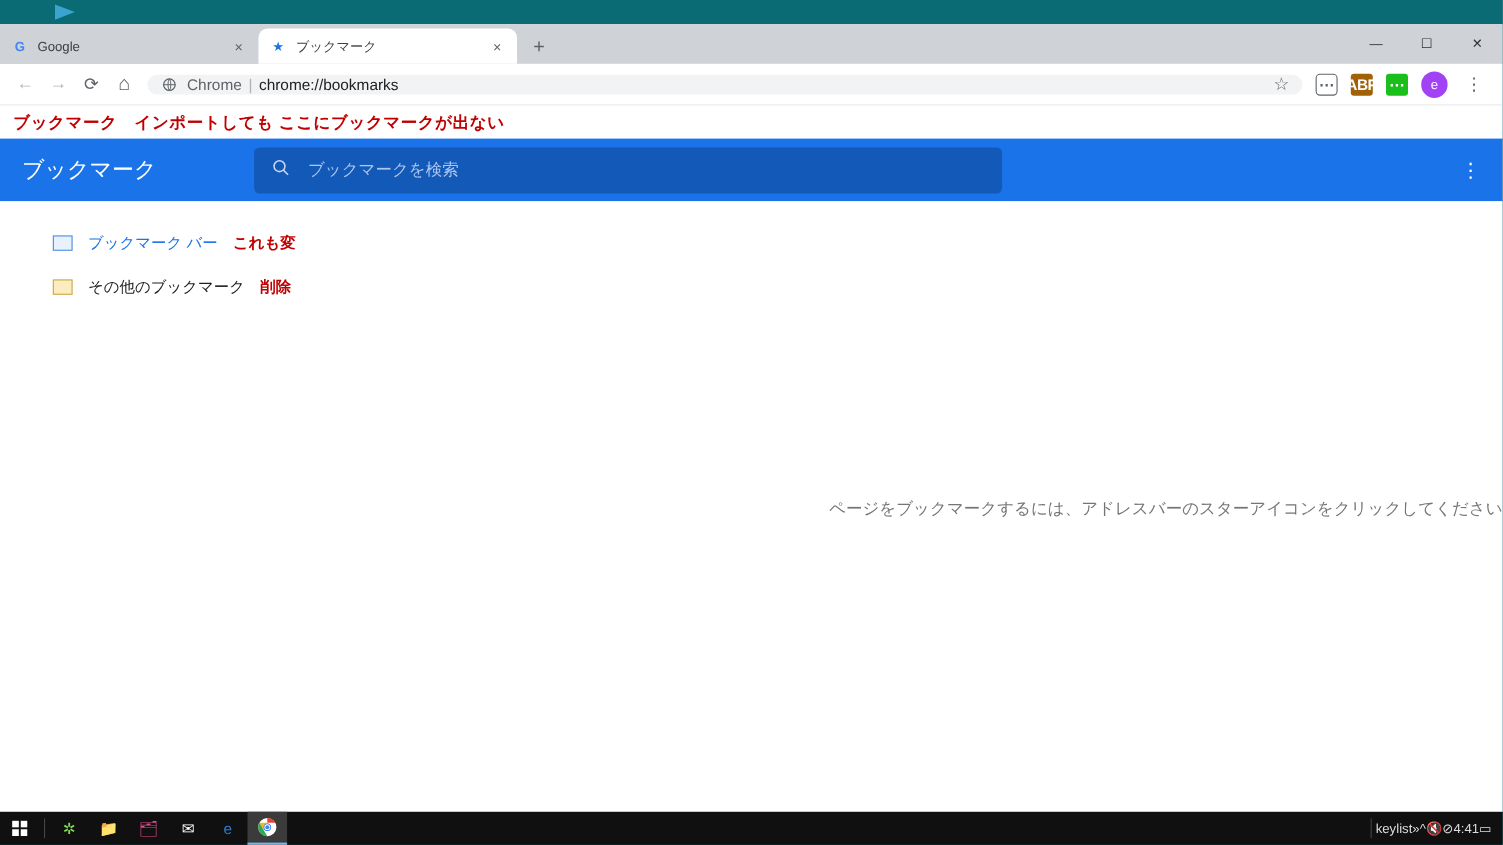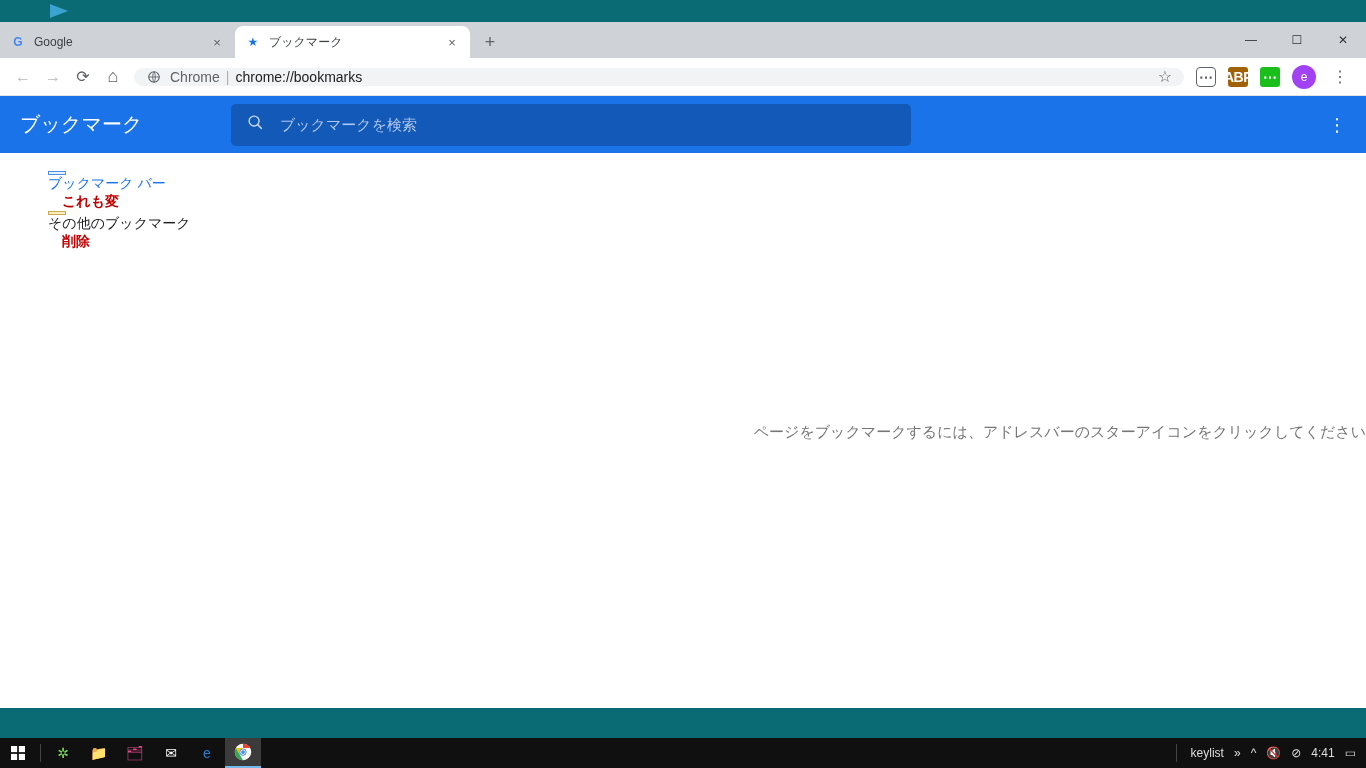--- a/index.html
+++ b/index.html
@@ -43,35 +43,35 @@
   .bm-header { height:57px; background:#1a73e8; display:flex; align-items:center; padding:0 20px; }
   .bm-title  { color:#fff; font-size:20px; }
   .bm-search { width:680px; height:42px; background:#1259b8; border-radius:5px; margin-left:auto; margin-right:auto; display:flex; align-items:center; padding:0 16px; transform:translateX(-80px); }
   .bm-search .sicon { color:#c7d8f5; font-size:17px; margin-right:16px; }
   .bm-search input { flex:1; background:transparent; border:none; outline:none; color:#fff; font-size:15px; }
   .bm-search input::placeholder { color:#aec6f0; }
   .bm-menu { margin-left:auto; color:#fff; font-size:18px; }
   
   .bm-body { display:flex; height:555px; background:#fff; }
   .bm-side { width:270px; padding-top:18px; }
-  .bm-item { display:flex; align-items:flex-start; height:40px; padding-left:48px; font-size:14px; cursor:pointer; position:relative;flex-direction:column; }
+  .bm-item { display:flex; align-items:center; height:40px; padding-left:48px; font-size:14px; cursor:pointer; position:relative; }
   .bm-item .fld { width:18px;height:14px;margin-right:14px;border:1px solid #c9a94a;background:#fdecc0;position:relative; }
   .bm-item .fld.sel { border-color:#4a90e2; background:#e8f1fd; }
   .bm-item .lbl { color:#202124; }
   .bm-item.selected .lbl { color:#1a73e8; }
   .bm-item .note { color:#c00000; font-weight:bold; margin-left:14px; font-size:14px; }
   .bm-main { flex:1; display:flex; align-items:flex-start; justify-content:flex-end; padding-top:270px; }
   .bm-empty { color:#757575; font-size:15px; }
   
   .taskbar { position:absolute; bottom:0; left:0; width:1366px; height:30px; background:#101010; display:flex; align-items:center; color:#fff; font-size:12px; }
   .taskbar .tb-btn { width:36px; height:30px; display:flex; align-items:center; justify-content:center; font-size:14px; }
   .taskbar .tb-btn.start svg { width:14px;height:14px; }
   .taskbar .sep { width:1px;height:18px;background:#444;margin:0 4px; }
   .taskbar .tb-btn.active { background:#3b3b3b; border-bottom:2px solid #76b9ed; }
-  .tray { margin-left:auto; display:flex; align-items:center; gap:10px; padding-right:10px; }
+  .tray { margin-left:auto; display:flex; align-items:center; padding-right:10px; }
   .tray .t { display:flex;align-items:center;justify-content:center;font-size:12px;color:#ddd; }
   .clock { font-size:12px; color:#fff; }
   .g-logo { font-weight:bold; font-size:12px; }
   .g-logo span:nth-child(1){color:#4285F4}.g-logo span:nth-child(2){color:#EA4335}.g-logo span:nth-child(3){color:#FBBC05}.g-logo span:nth-child(4){color:#34A853}
 </style>
 </head>
 <body>
 
 <div class="desktop-top">
   <div class="flag"></div>
@@ -119,20 +119,21 @@
     </div>
     <div class="ext-icons">
       <div class="ico line">⋯</div>
       <div class="ico abp">ABP</div>
       <div class="ico lp">⋯</div>
       <div class="avatar">e</div>
       <div class="menu3">⋮</div>
     </div>
   </div>
 
+  <div class="annot">ブックマーク　インポートしても ここにブックマークが出ない</div>
 
   <div class="bm-header">
     <div class="bm-title">ブックマーク</div>
     <div class="bm-search">
       <span class="sicon">
         <svg width="17" height="17" viewBox="0 0 24 24" fill="none" stroke="#c7d8f5" stroke-width="2">
             <circle cx="10" cy="10" r="7"></circle>
             <line x1="21" y1="21" x2="15" y2="15"></line>
           </svg>
       </span>

